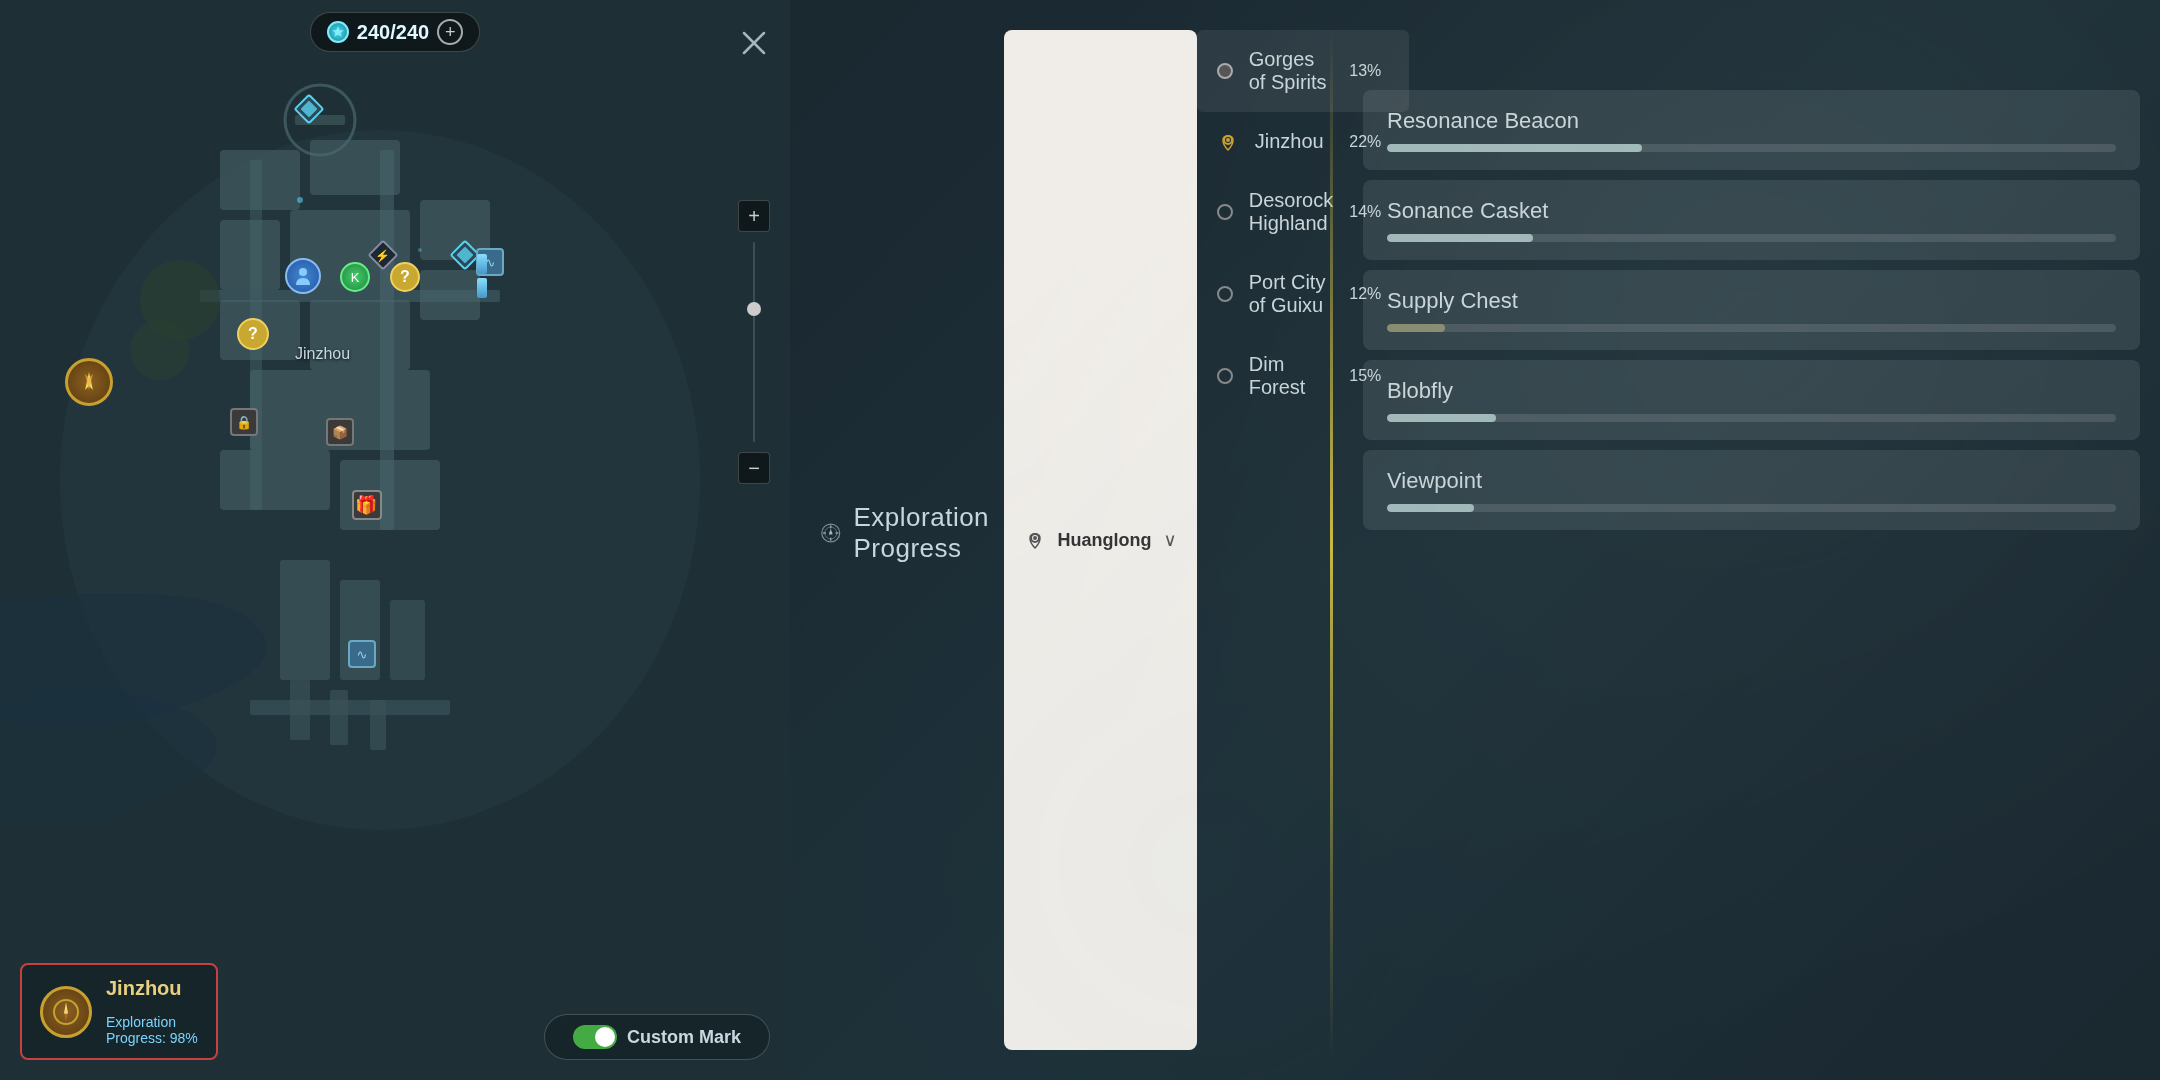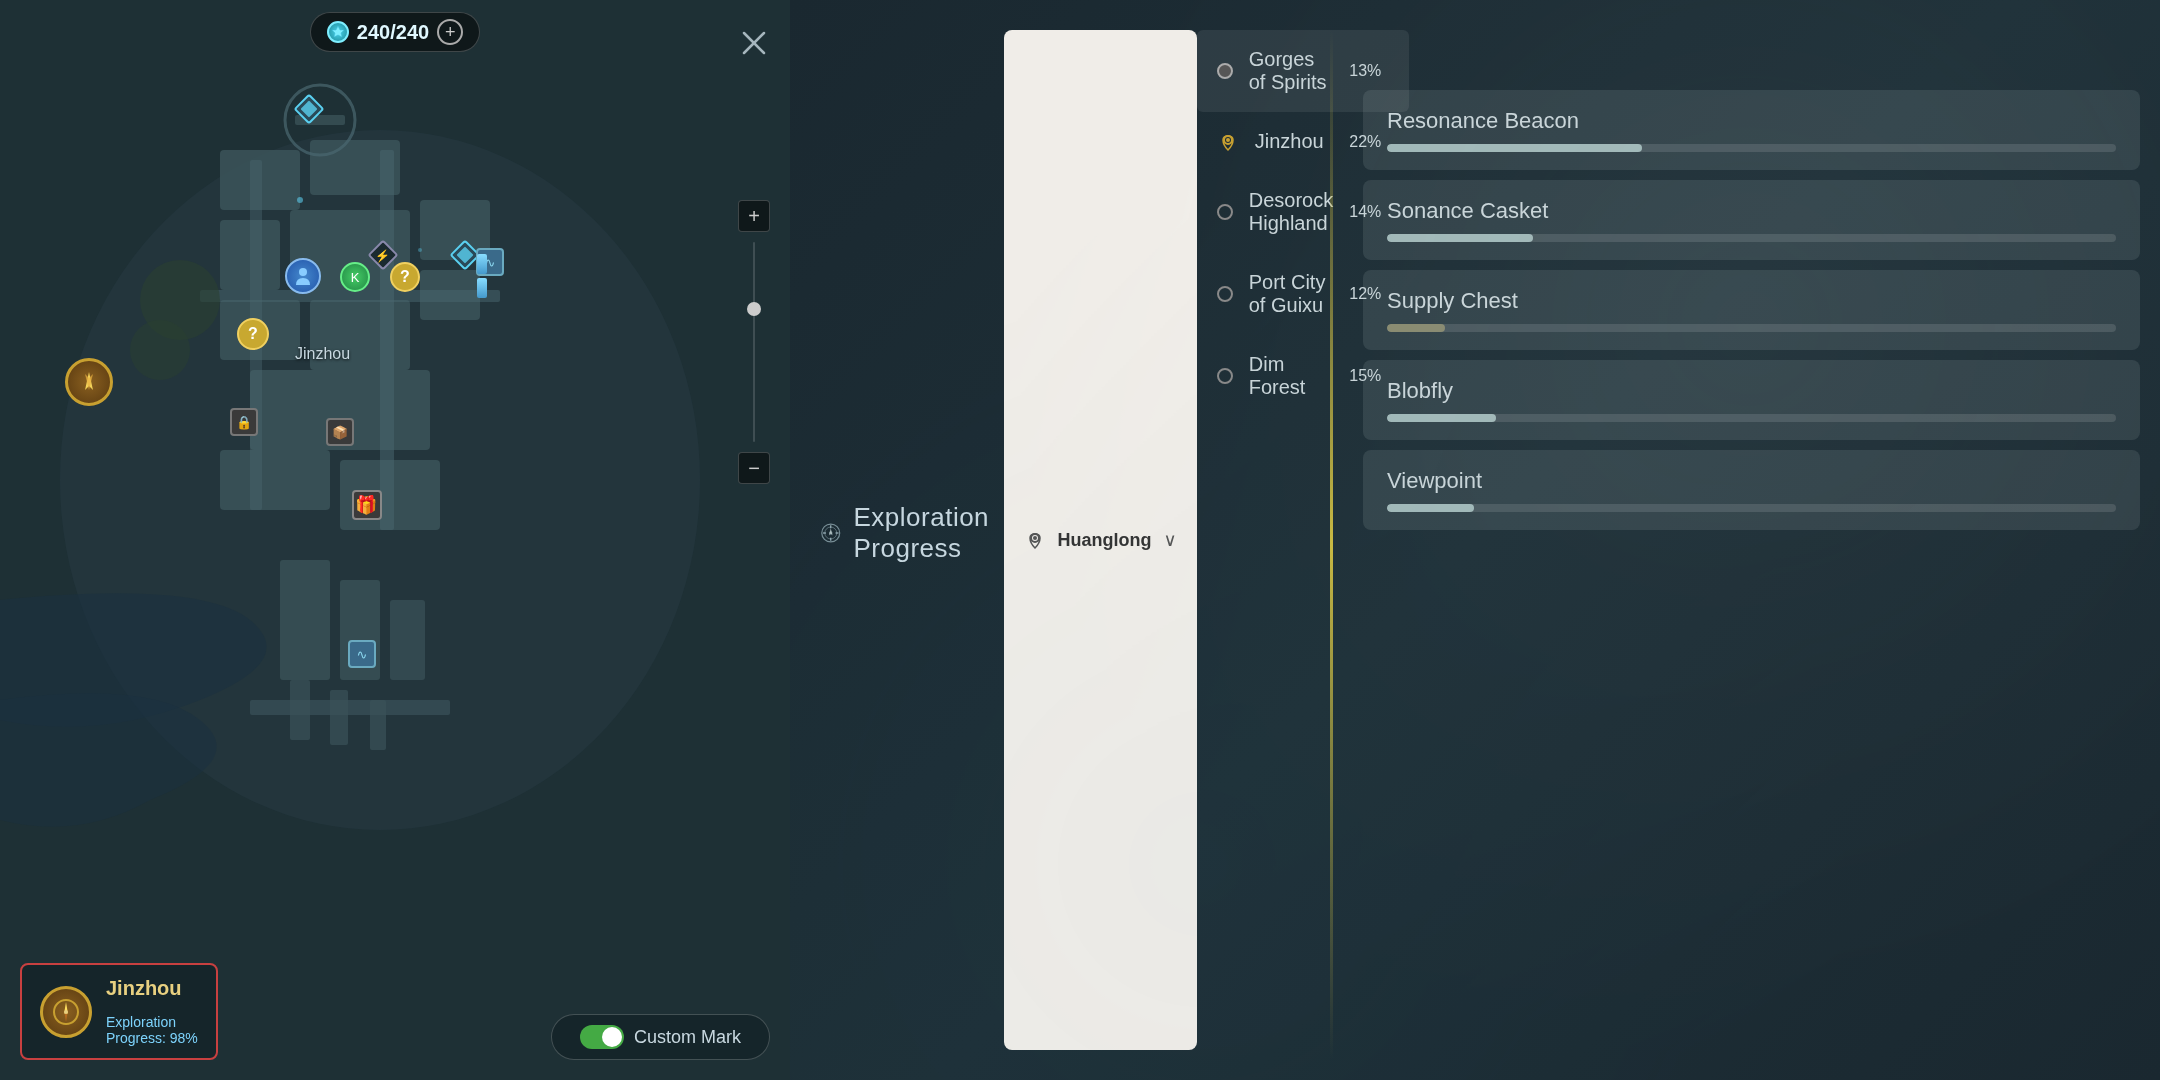--- a/index.html
+++ b/index.html
@@ -282,20 +282,21 @@
       background: white;
       border-radius: 50%;
       position: absolute;
       right: 2px;
       top: 2px;
     }
 
     .custom-mark-label {
       color: #c8d8e0;
       font-size: 18px;
+      font-weight: bold;
     }
 
     
     .right-panel {
       flex: 1;
       height: 1080px;
       background: linear-gradient(135deg, #1a2830 0%, #1e3038 50%, #1a2830 100%);
       display: flex;
       gap: 0;
       padding: 30px 20px 20px 30px;

